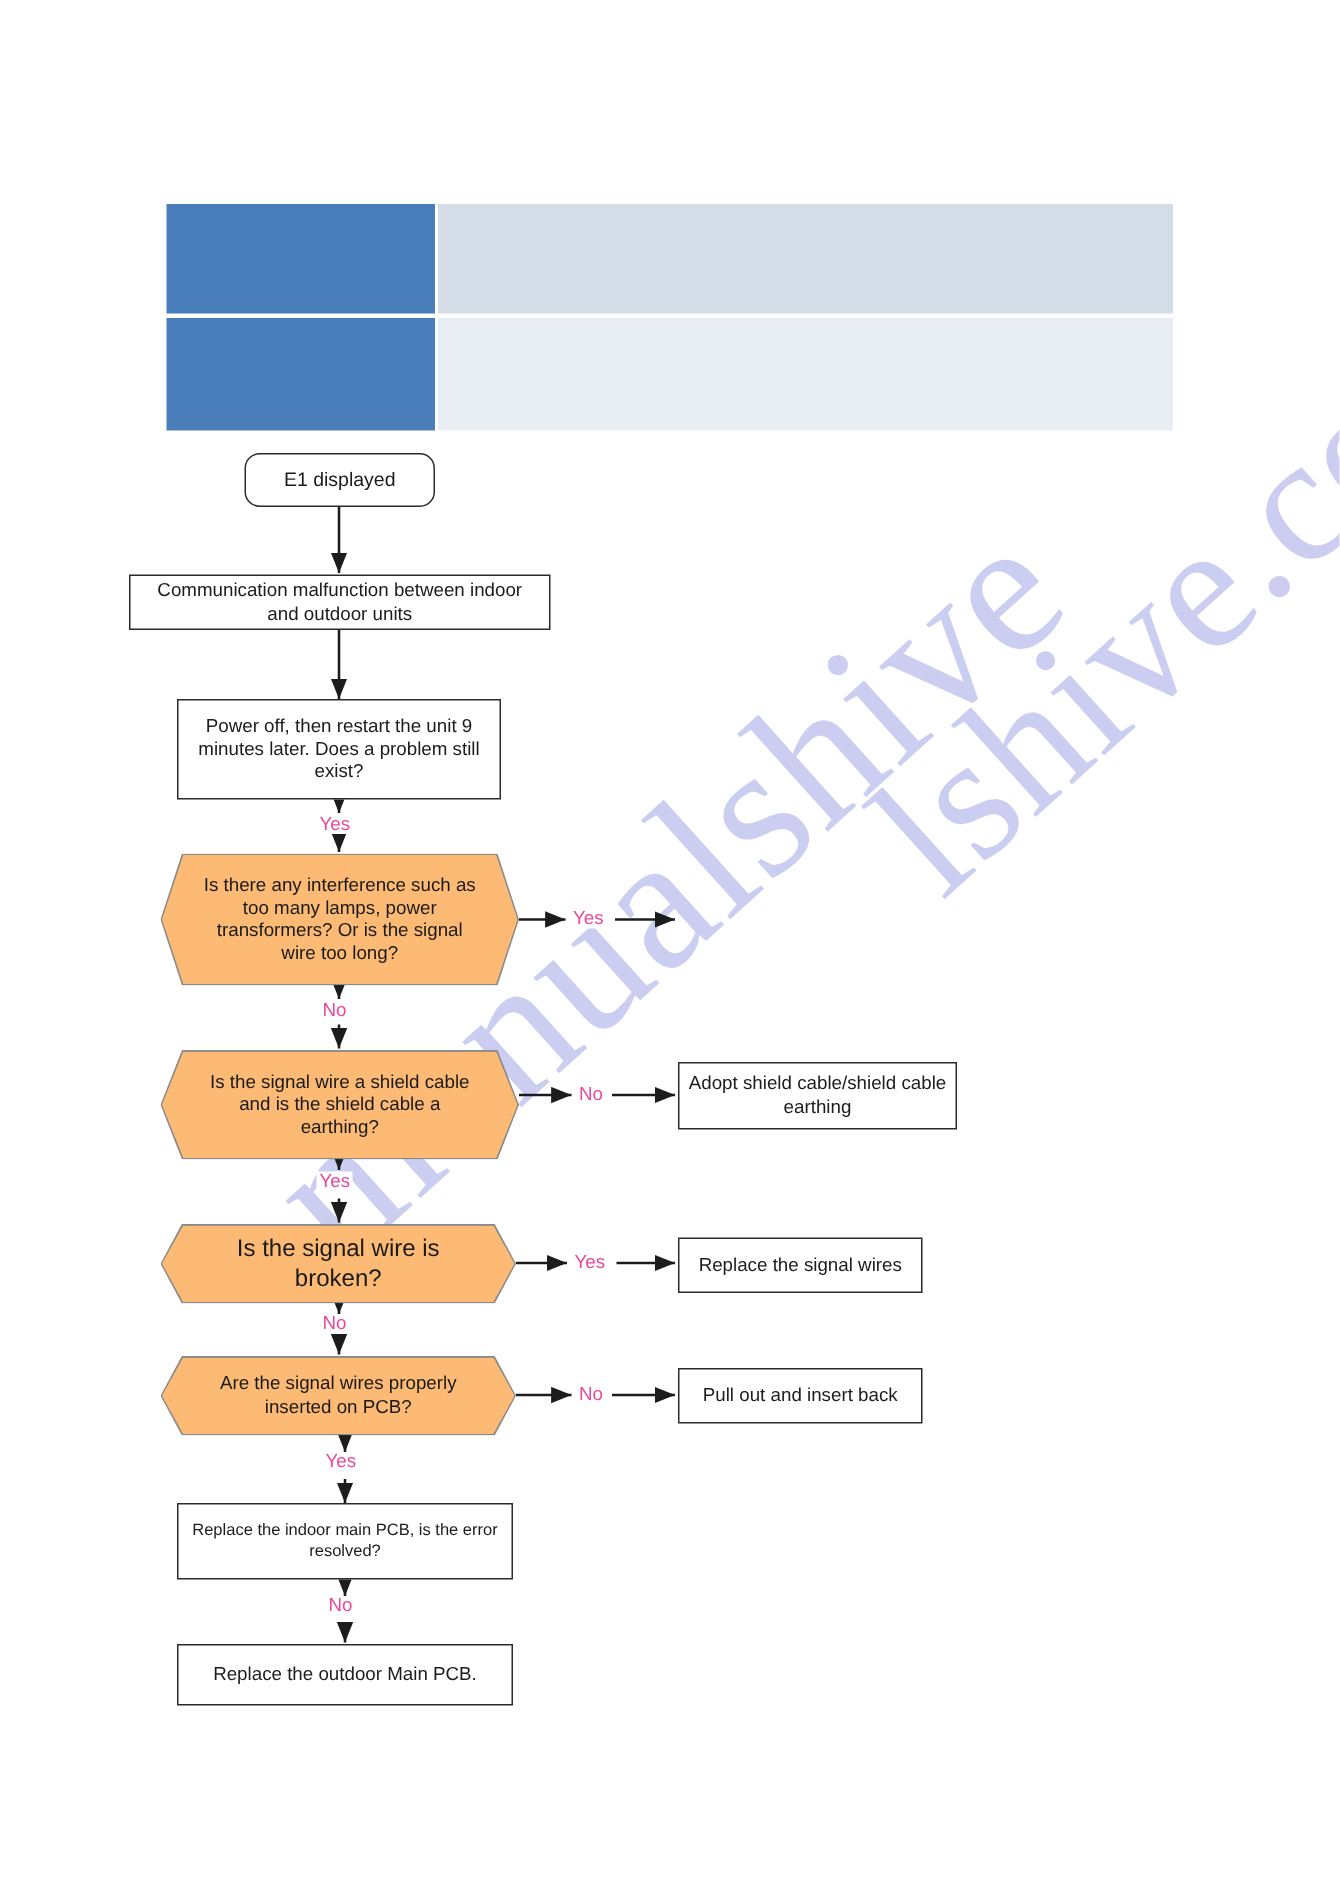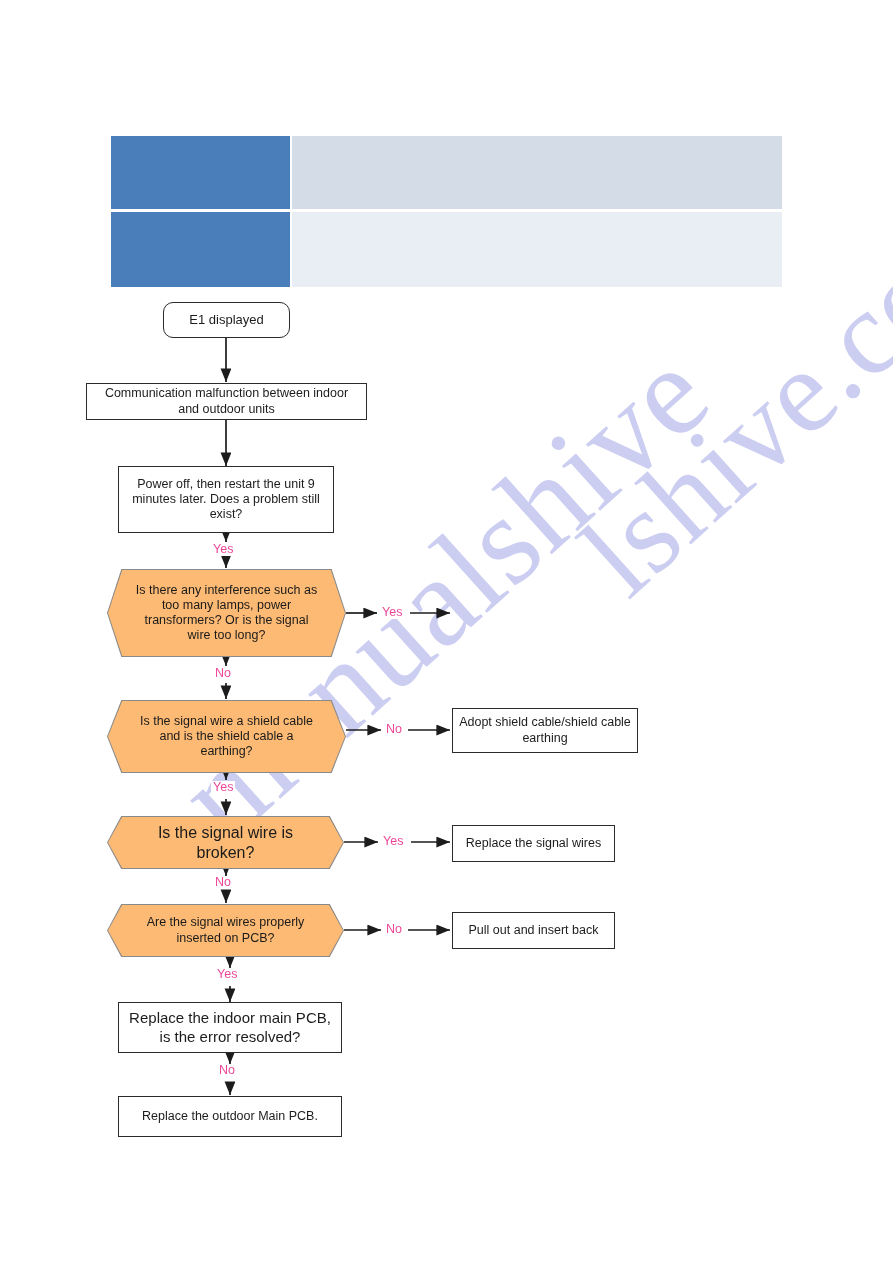--- a/index.html
+++ b/index.html
@@ -233,21 +233,21 @@
   <div class="hex-wrap" style="left:107px; top:904px; width:237px; height:53px;">
     <div class="hex-inner" style="font-size:12.5px;">
       <span>Are the signal wires properly inserted on PCB?</span>
     </div>
   </div>
 
   <div class="node rect" style="left:452px; top:912px; width:163px; height:37px; font-size:12.5px; padding:16px 6px;">
     <span>Pull out and insert back</span>
   </div>
 
-  <div class="node rect" style="left:118px; top:1002px; width:224px; height:51px; font-size:15px; padding:0 6px;">
+  <div class="node rect" style="left:118px; top:1002px; width:224px; height:51px; font-size:11px; padding:0 6px;">
     <span>Replace the indoor main PCB, is the error resolved?</span>
   </div>
 
   <div class="node rect" style="left:118px; top:1096px; width:224px; height:41px; font-size:12.5px; padding:0 6px;">
     <span>Replace the outdoor Main PCB.</span>
   </div>
 
   <div class="edge-label" style="left:211px; top:543px; font-size:12.5px;">Yes</div>
   <div class="edge-label" style="left:380px; top:606px; font-size:12.5px;">Yes</div>
   <div class="edge-label" style="left:213px; top:667px; font-size:12.5px;">No</div>

